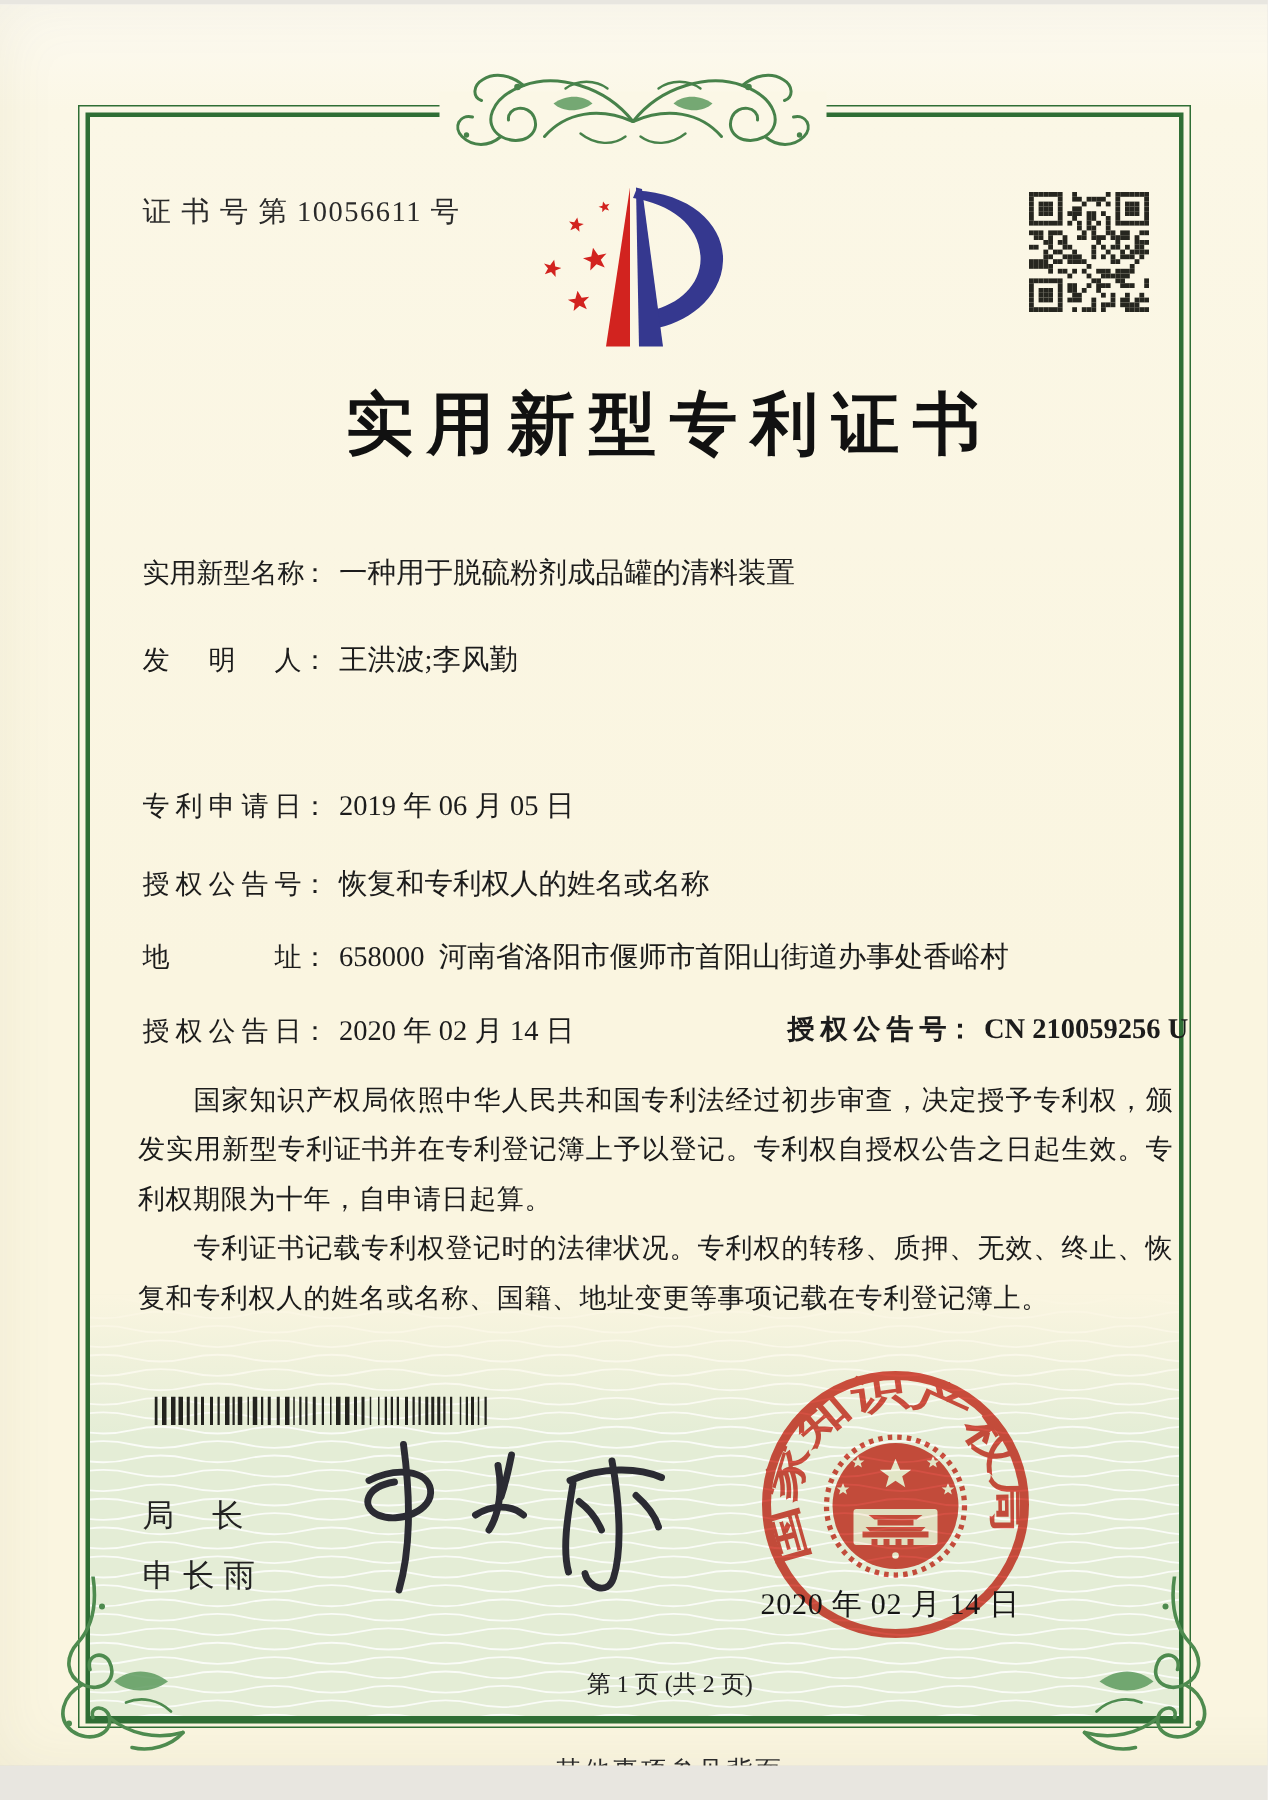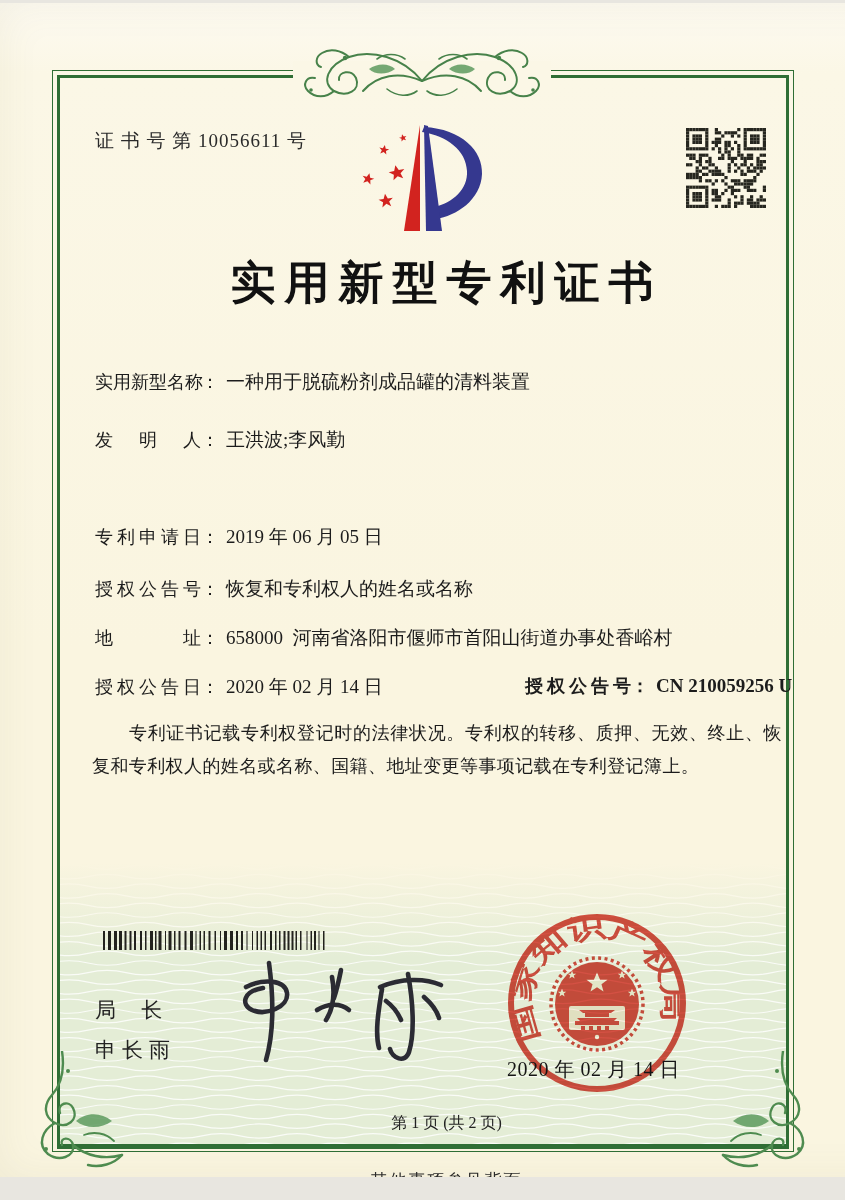--- a/index.html
+++ b/index.html
@@ -451,20 +451,21 @@
     <span class="jl">地址</span><span class="colon">：</span><span class="fval">658000  河南省洛阳市偃师市首阳山街道办事处香峪村</span>
   </div>
   <div class="frow" style="top:671px">
     <span class="jl">授权公告日</span><span class="colon">：</span><span class="fval">2020 年 02 月 14 日</span>
     <span class="grant2">
       <span class="jl">授权公告号</span><span class="colon">：</span><span class="fval">CN 210059256 U</span>
     </span>
   </div>
 
   <div class="body-text">
+    <p>国家知识产权局依照中华人民共和国专利法经过初步审查，决定授予专利权，颁发实用新型专利证书并在专利登记簿上予以登记。专利权自授权公告之日起生效。专利权期限为十年，自申请日起算。</p>
     <p>专利证书记载专利权登记时的法律状况。专利权的转移、质押、无效、终止、恢复和专利权人的姓名或名称、国籍、地址变更等事项记载在专利登记簿上。</p>
   </div>
 
   <svg class="barcode" id="barcode-svg" width="222" height="19">
       <rect x="0" y="0" width="2" height="19" fill="#23231e"></rect>
       <rect x="5" y="0" width="3" height="19" fill="#23231e"></rect>
       <rect x="11" y="0" width="3" height="19" fill="#23231e"></rect>
       <rect x="16" y="0" width="3" height="19" fill="#23231e"></rect>
       <rect x="21.5" y="0" width="2" height="19" fill="#23231e"></rect>
       <rect x="26.5" y="0" width="2" height="19" fill="#23231e"></rect>

